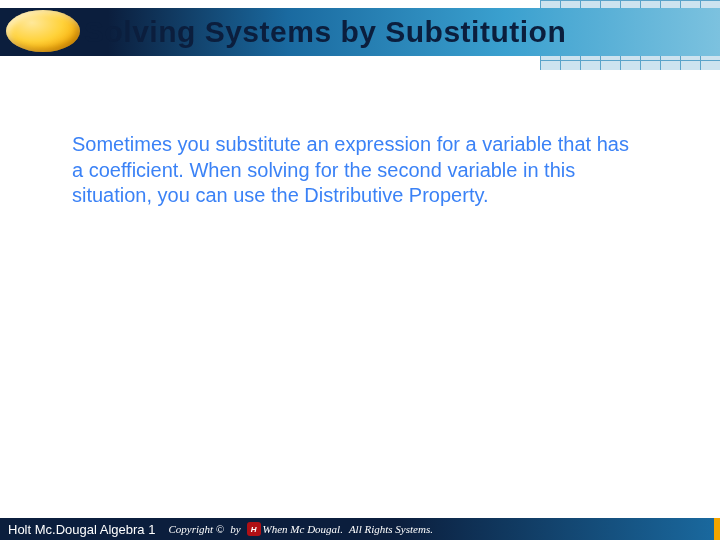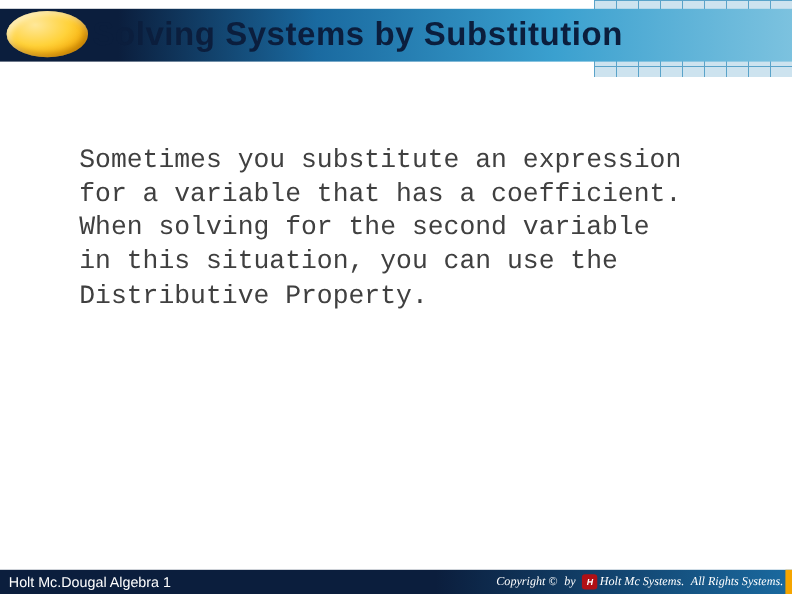--- a/index.html
+++ b/index.html
@@ -29,29 +29,29 @@
   .title-text {
     margin-left: 84px;
     font-family: Arial, Helvetica, sans-serif;
     font-weight: 900;
     font-size: 30px;
     color: #0b1e3d;
     letter-spacing: 0.5px;
   }
   .body-text {
     position: absolute; left: 72px; top: 132px; width: 560px;
-    font-family: Liberation Mono, monospace;
-    font-size: 24px;
+    font-family: Liberation Sans, sans-serif;
+    font-size: 20px;
     line-height: 1.28;
-    color: #404040;
+    color: #3b82f6;
   }
   .footer {
     position: absolute; left: 0; right: 0; bottom: 0; height: 22px;
     background: linear-gradient(to right, #0b1e3d 0%, #0b1e3d 55%, #1a6aa0 100%);
-    display: flex; align-items: center; justify-content: space-between;
+    display: flex; align-items: center; justify-content: flex-start;
     padding: 0 8px;
     gap: 13px;
   }
   .footer-left {
     color: #fff; font-family: Verdana, Geneva, sans-serif; font-size: 13px;
   }
   .footer-right {
     display: flex; align-items: center; gap: 6px;
     color: #fff; font-family: "Times New Roman", serif; font-size: 11px;
     white-space: nowrap;
@@ -84,20 +84,20 @@
 
   <div class="body-text">Sometimes you substitute an expression for a variable that has a coefficient. When solving for the second variable in this situation, you can use the Distributive Property.</div>
 
   <div class="footer">
     <div class="footer-left">Holt Mc.Dougal Algebra 1</div>
     <div class="footer-right">
       <span>Copyright ©</span>
       <span>by</span>
       <span class="hmd-logo">
         <span class="hmd-mark">H</span>
-        <span>Holt Mc Systems.</span>
+        <span>When Mc Dougal.</span>
       </span>
       <span>All Rights Systems.</span>
     </div>
     <div class="footer-accent"></div>
   </div>
 
 </div>
 
 </body></html>

